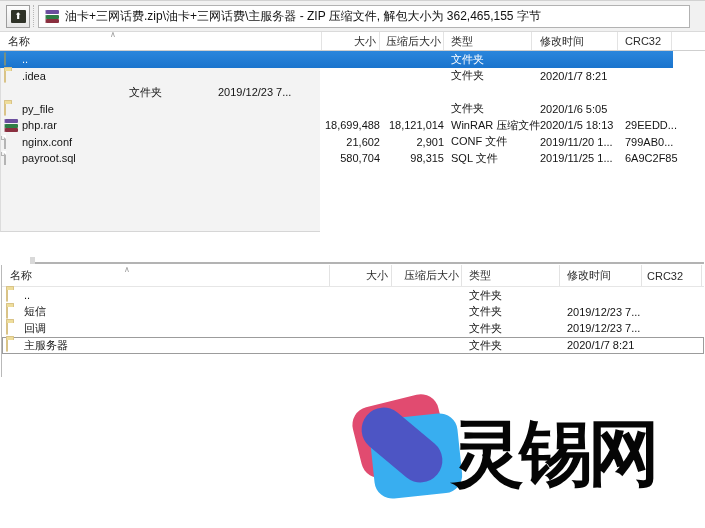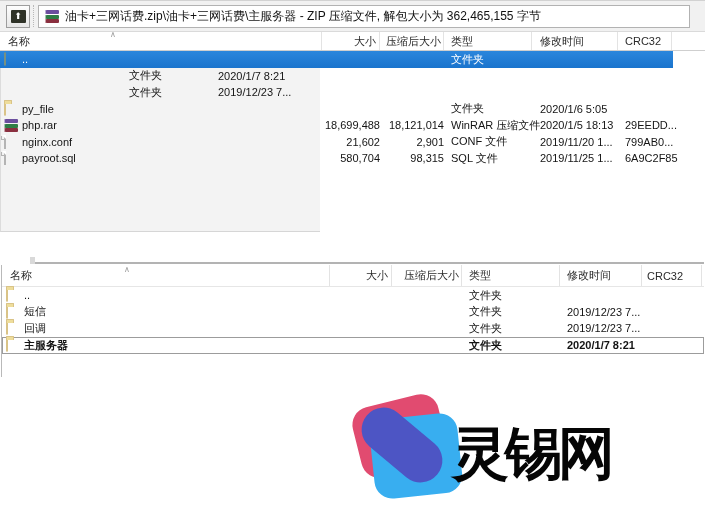--- a/index.html
+++ b/index.html
@@ -86,33 +86,33 @@
             border-bottom:1px solid #e6e6e6; font-size:11px; color:#2b2b2b; }
   
   .b-name   { width:328px; padding-left:8px; gap:5px; }
   .b-size   { width:62px;  justify-content:flex-end; padding-right:3px; }
   .b-packed { width:70px;  justify-content:flex-end; padding-right:2px; }
   .b-type   { width:98px;  padding-left:7px; }
   .b-date   { width:82px;  padding-left:7px; }
   .b-crc    { width:60px;  padding-left:5px; }
   .bw-list { height:90px; }
   .brow { display:flex; height:16.5px; align-items:center; font-size:11px; color:#141414; }
-  .brow.focused { outline:1px solid #9c9c9c; outline-offset:-1px; height:17px;font-weight:bold; }
+  .brow.focused { outline:1px solid #9c9c9c; outline-offset:-1px; height:17px; }
   .brow .b-name { padding-left:4px; }
 
   
   .logo { position:absolute; left:348px; top:388px; width:357px; height:136px; }
   .mk { position:absolute; }
   .mk-pink    { left:8px;  top:12px; width:88px; height:72px; background:#e14b70;
                 border-radius:18px; transform:rotate(-14deg); }
   .mk-blue    { left:24px; top:28px; width:88px; height:80px; background:#38aef0;
                 border-radius:18px; transform:rotate(-6deg); }
   .mk-capsule { left:8px;  top:35px; width:92px; height:44px; background:#4d55c4;
                 border-radius:22px; transform:rotate(40deg); }
-  .logo-text { position:absolute; left:104px; top:4px; font-size:57px; font-weight:900;
+  .logo-text { position:absolute; left:104px; top:4px; font-size:72px; font-weight:900;
                color:#050505; letter-spacing:-4px; line-height:122px; white-space:nowrap;text-align:center; }
 </style>
 </head>
 <body>
 
 <div class="stage">
 
   <div class="topwin">
 
     <div class="toolbar">
@@ -151,20 +151,24 @@
             <span>..</span>
           </div>
         <div class="cell t-size"></div>
         <div class="cell t-packed"></div>
         <div class="cell t-type">文件夹</div>
         <div class="cell t-date"></div>
         <div class="cell t-crc"></div>
       </div>
 
       <div class="row">
+        <div class="cell t-name">
+            <span class="ic"><span class="ic-folder"></span></span>
+            <span>.idea</span>
+          </div>
         <div class="cell t-size"></div>
         <div class="cell t-packed"></div>
         <div class="cell t-type">文件夹</div>
         <div class="cell t-date">2020/1/7 8:21</div>
         <div class="cell t-crc"></div>
       </div>
 
       <div class="row">
         <div class="cell t-size"></div>
         <div class="cell t-packed"></div>

